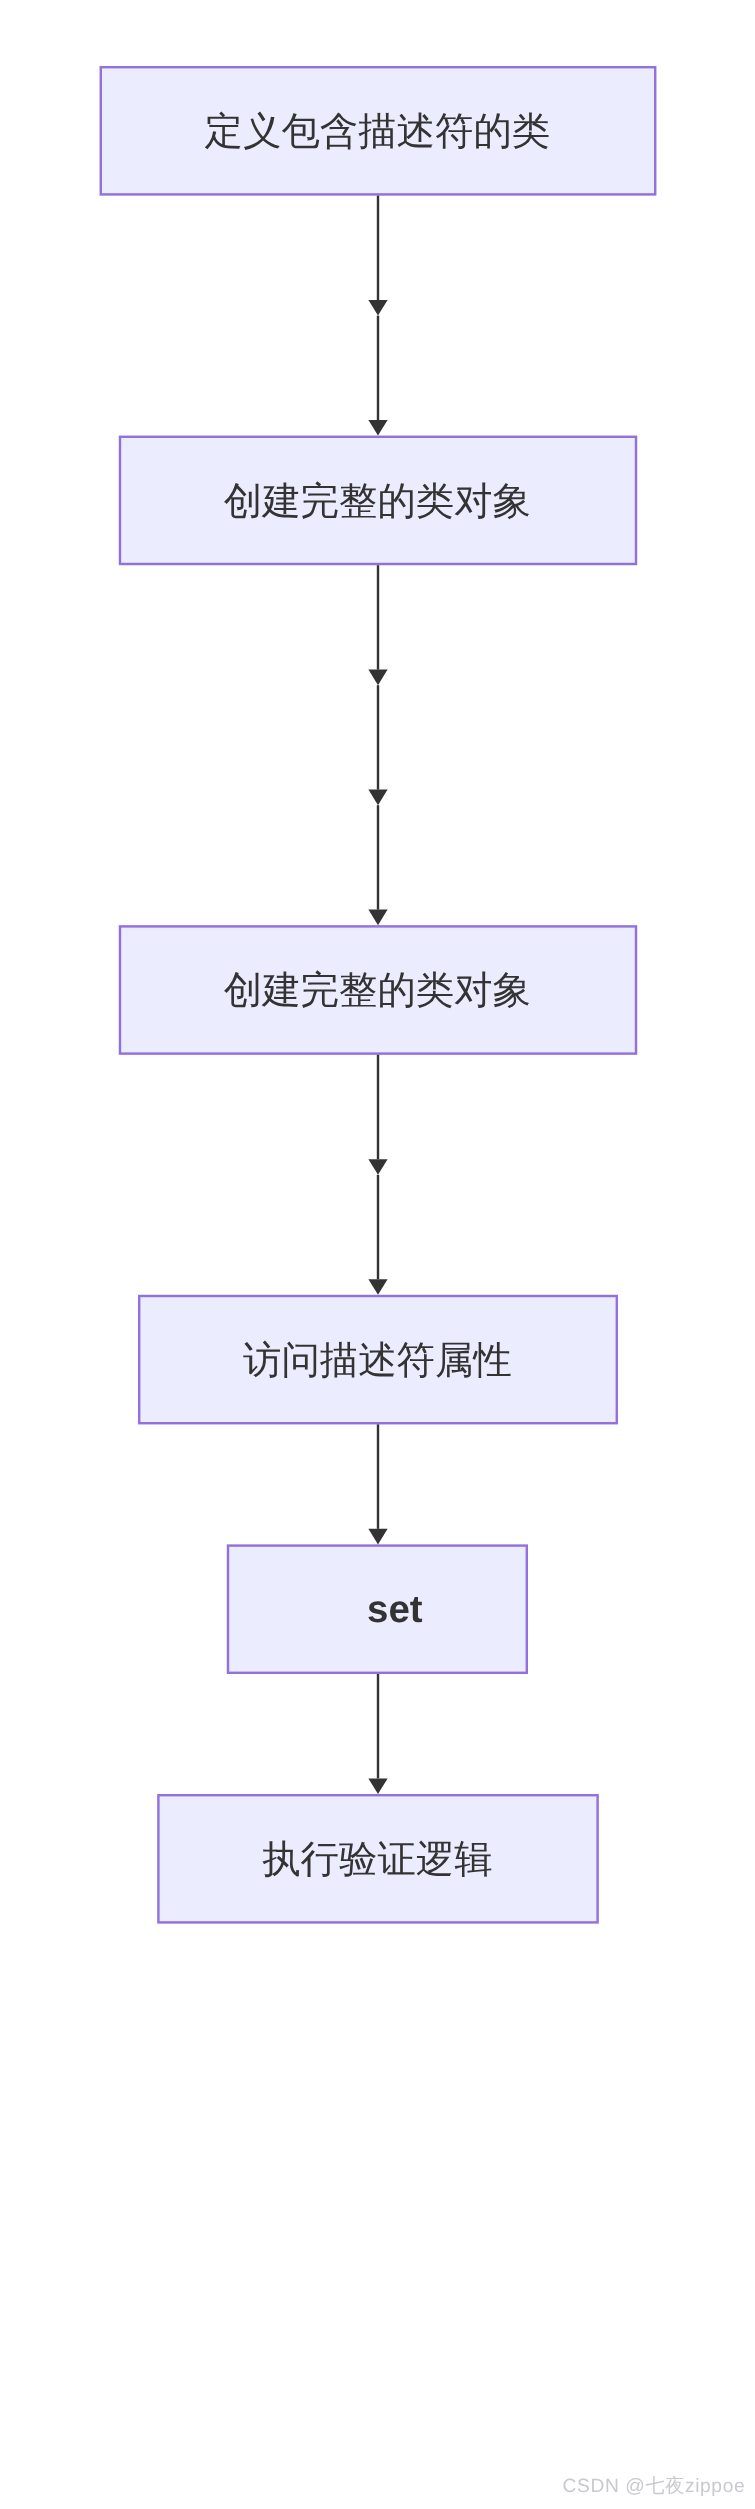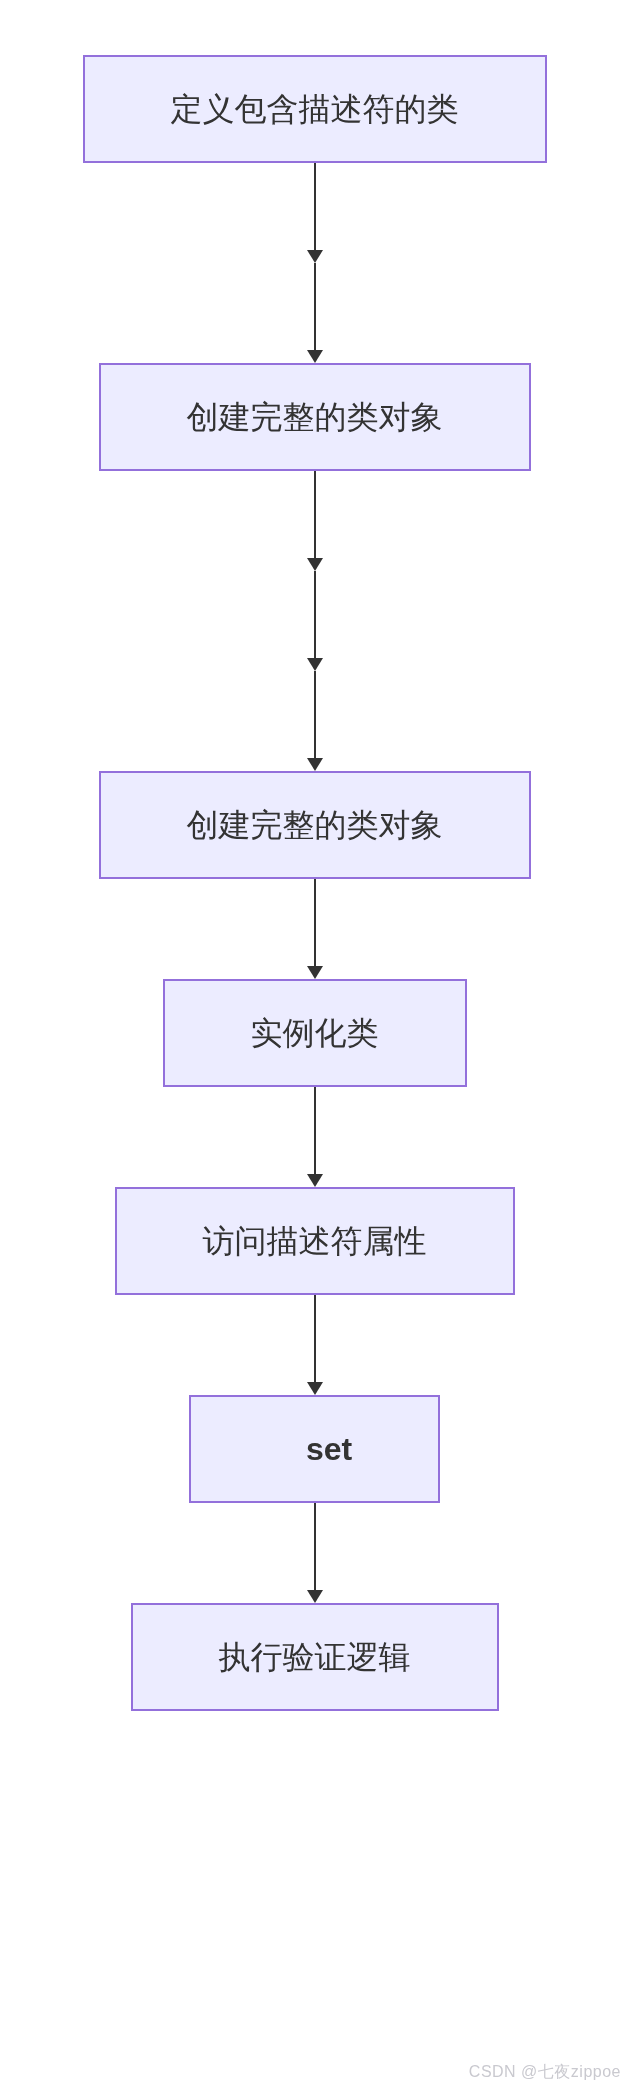--- a/index.html
+++ b/index.html
@@ -114,23 +114,20 @@
 
     <div class="node">
       <span>创建完整的类对象</span>
     </div>
 
     <div class="arrow">
       <div class="line"></div>
       <div class="head"></div>
     </div>
 
-    <div class="node">
-      <span>实例化类</span>
-    </div>
 
     <div class="arrow">
       <div class="line"></div>
       <div class="head"></div>
     </div>
 
     <div class="node">
       <span>访问描述符属性</span>
     </div>
 

